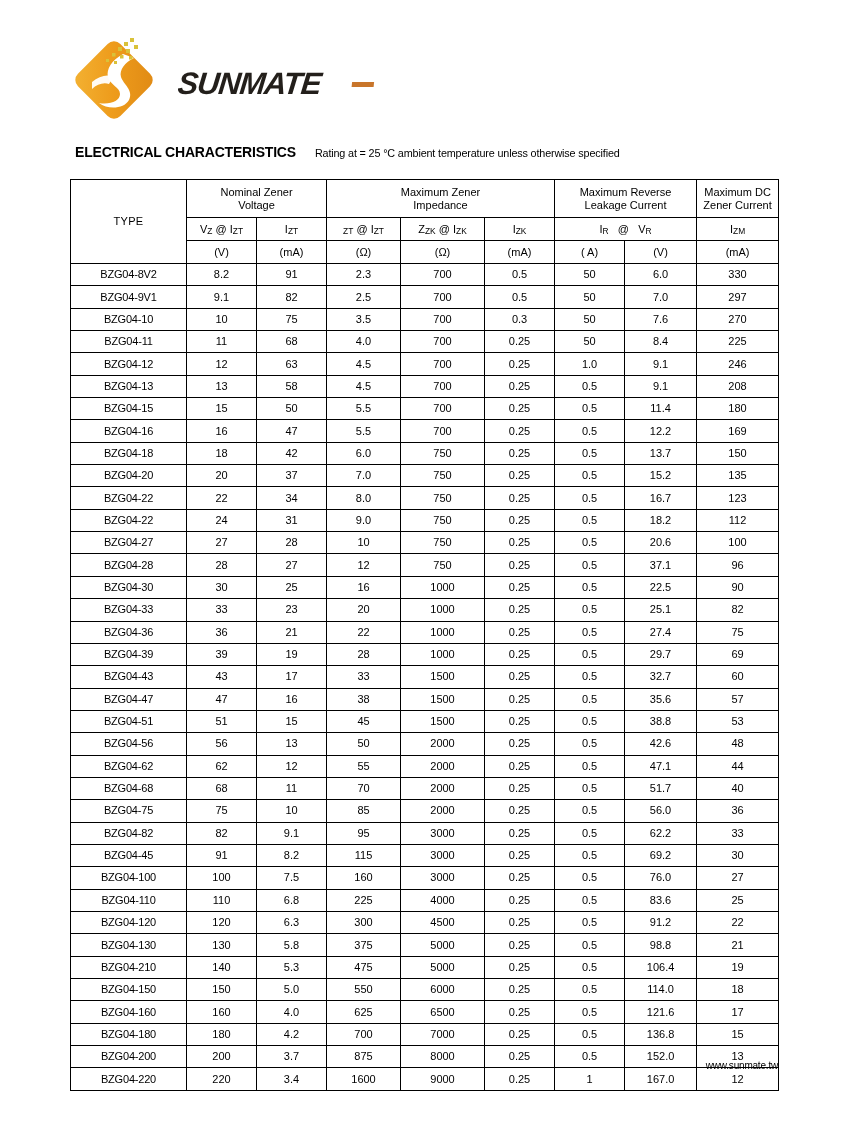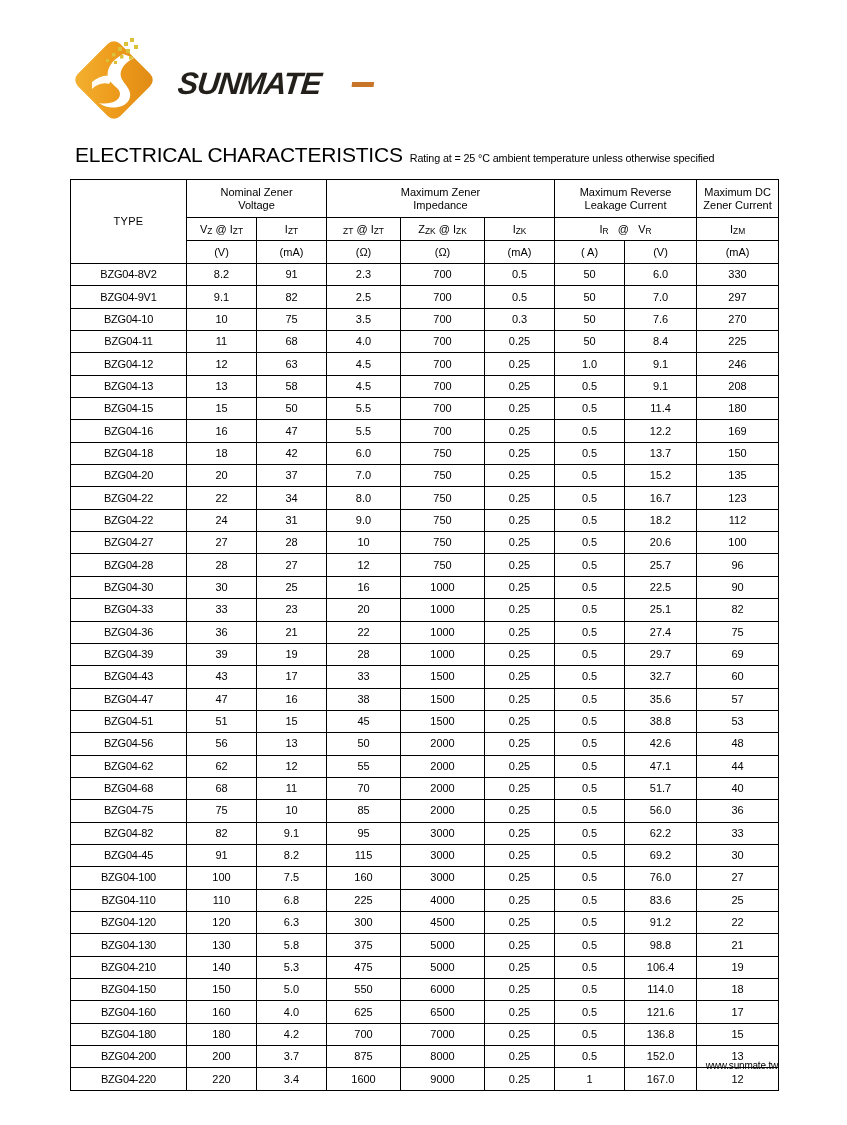--- a/index.html
+++ b/index.html
@@ -14,26 +14,26 @@
   }
 
   
   #logo-block{position:absolute;left:68px;top:28px;width:340px;height:100px;}
   #logo-mark{position:absolute;left:0;top:4px;width:92px;height:92px;}
   #logo-wordmark{position:absolute;left:110px;top:36px;width:230px;height:40px;}
 
   
   #title-row{position:absolute;left:75px;top:143px;width:720px;height:26px;}
   #page-title{
-    font-size:21px;font-weight:normal;letter-spacing:-0.2px;
+    font-size:14px;font-weight:bold;letter-spacing:-0.2px;
     display:inline-block;vertical-align:baseline;
   }
   #title-note{
     font-size:10.8px;font-weight:normal;display:inline-block;
-    vertical-align:baseline;margin-left:7px;letter-spacing:-0.15px;
+    vertical-align:baseline;margin-left:19px;letter-spacing:-0.15px;
   }
 
   
   #spec-table{
     position:absolute;left:70px;top:179px;
     width:708px;
     border-collapse:collapse;
     table-layout:fixed;
   }
   #spec-table td,#spec-table th{
@@ -324,21 +324,21 @@
         <td class="num">100</td>
       </tr>
       <tr>
         <td class="type-cell">BZG04-28</td>
         <td class="num">28</td>
         <td class="num">27</td>
         <td class="num">12</td>
         <td class="num">750</td>
         <td class="num">0.25</td>
         <td class="num">0.5</td>
-        <td class="num">25.7</td>
+        <td class="num">37.1</td>
         <td class="num">96</td>
       </tr>
       <tr>
         <td class="type-cell">BZG04-30</td>
         <td class="num">30</td>
         <td class="num">25</td>
         <td class="num">16</td>
         <td class="num">1000</td>
         <td class="num">0.25</td>
         <td class="num">0.5</td>

